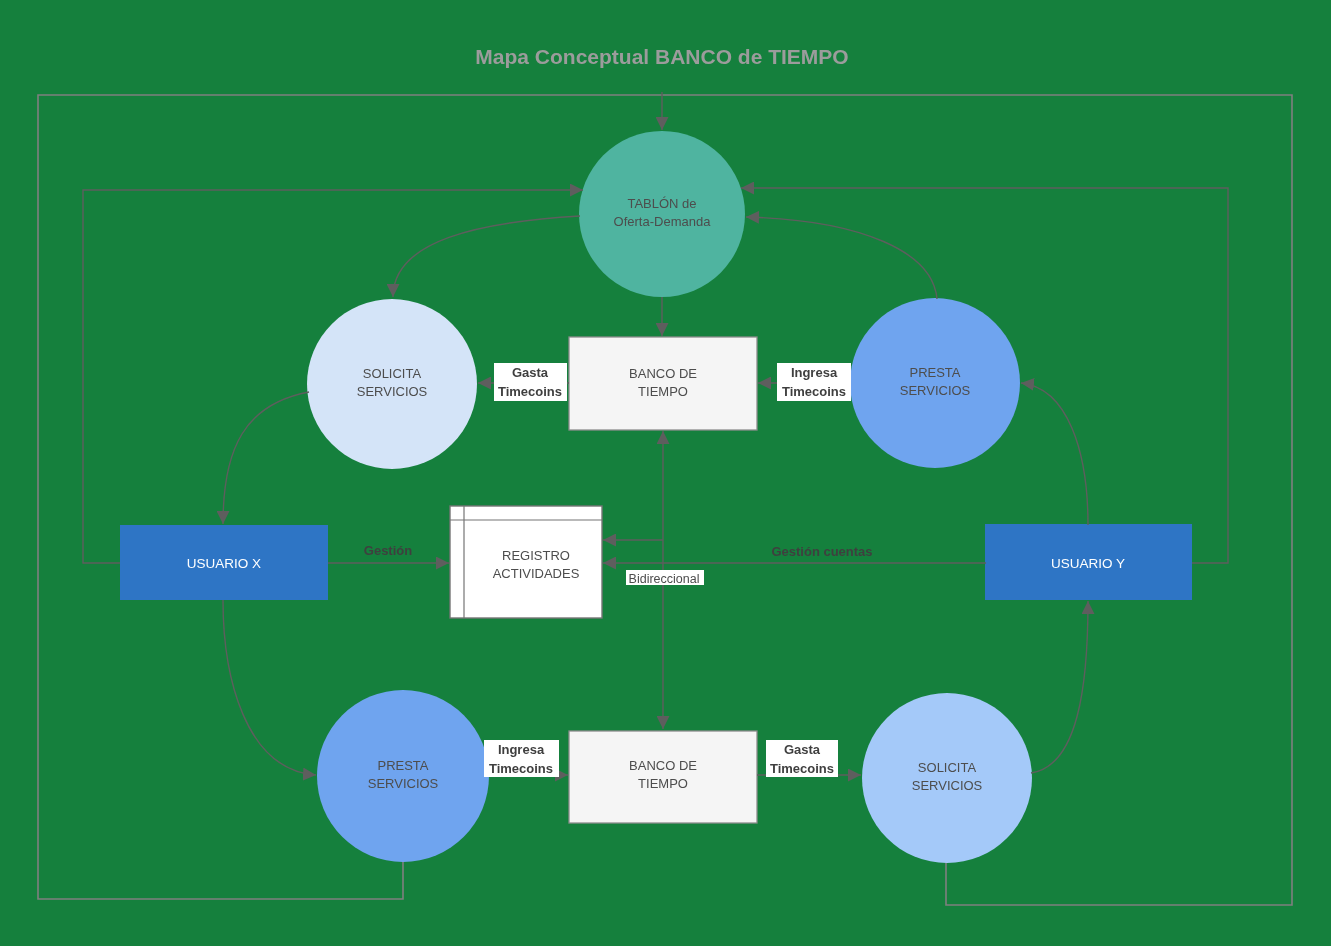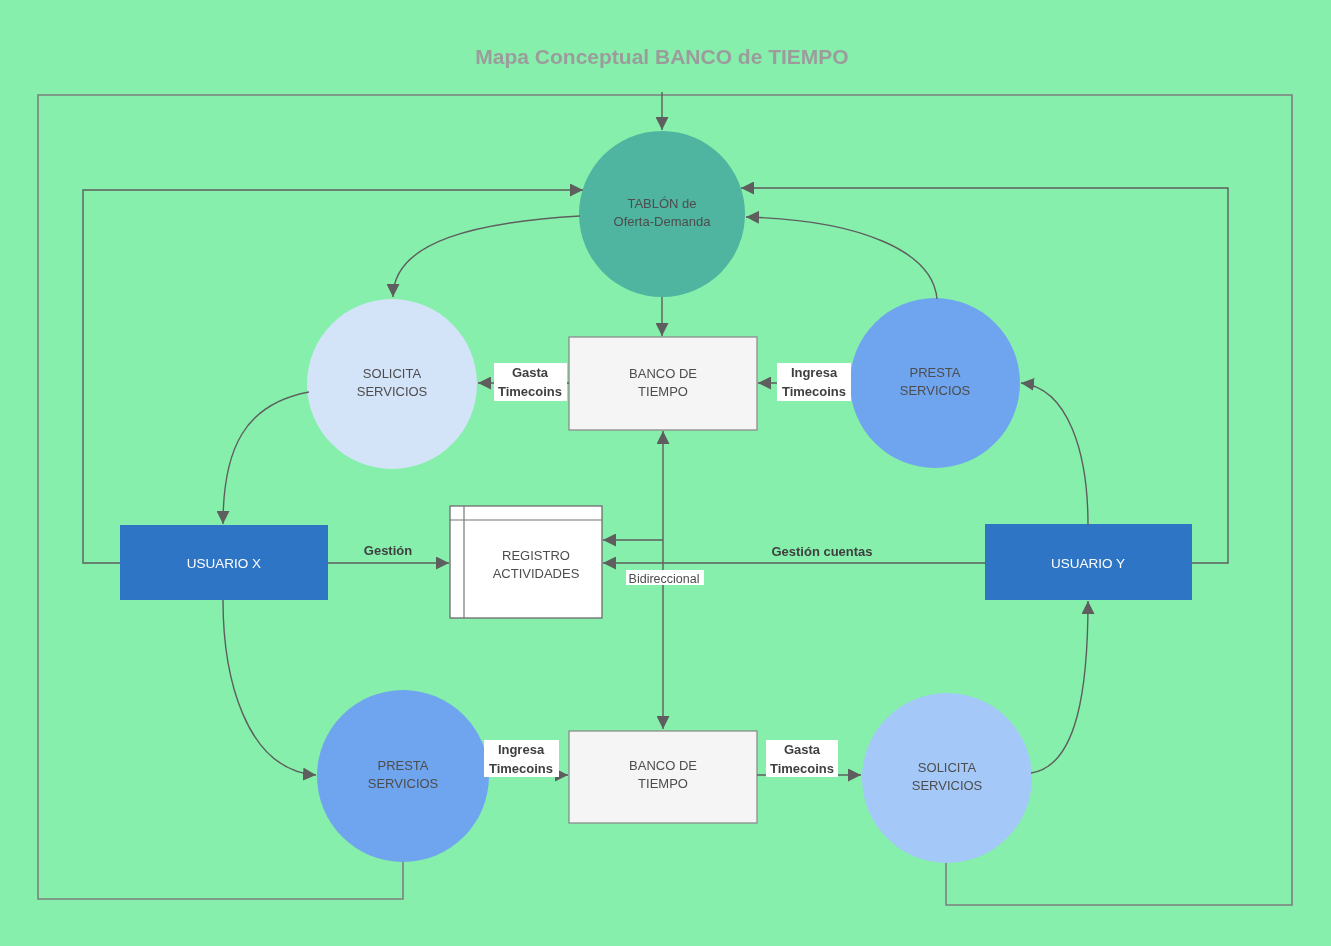--- a/index.html
+++ b/index.html
@@ -1,16 +1,16 @@
 <!DOCTYPE html>
 <html><head>
 <meta charset="utf-8">
 <style>
   html,body{margin:0;padding:0;background:#ffffff;}
-  .canvas{position:relative;width:1331px;height:946px;background:#86efac;overflow:hidden;
+  .canvas{position:relative;width:1331px;height:946px;background:#15803d;overflow:hidden;
           font-family:"Liberation Sans",sans-serif;}
   svg{position:absolute;left:0;top:0;}
   text{font-family:"Liberation Sans",sans-serif;}
   .title-text{font-size:21px;font-weight:bold;fill:#9C9C9C;}
   .node-text{font-size:13px;fill:#4D4D4D;}
   .node-text-white{font-size:13.5px;fill:#ffffff;}
   .edge-label{font-size:13px;font-weight:bold;fill:#3F3F3F;}
   .edge-label-plain{font-size:12.5px;font-weight:normal;fill:#4D4D4D;}
   .edge{stroke:#5E5E5E;stroke-width:1.4;fill:none;}
   .frame{stroke:#7F7F7F;stroke-width:1.6;fill:none;}

